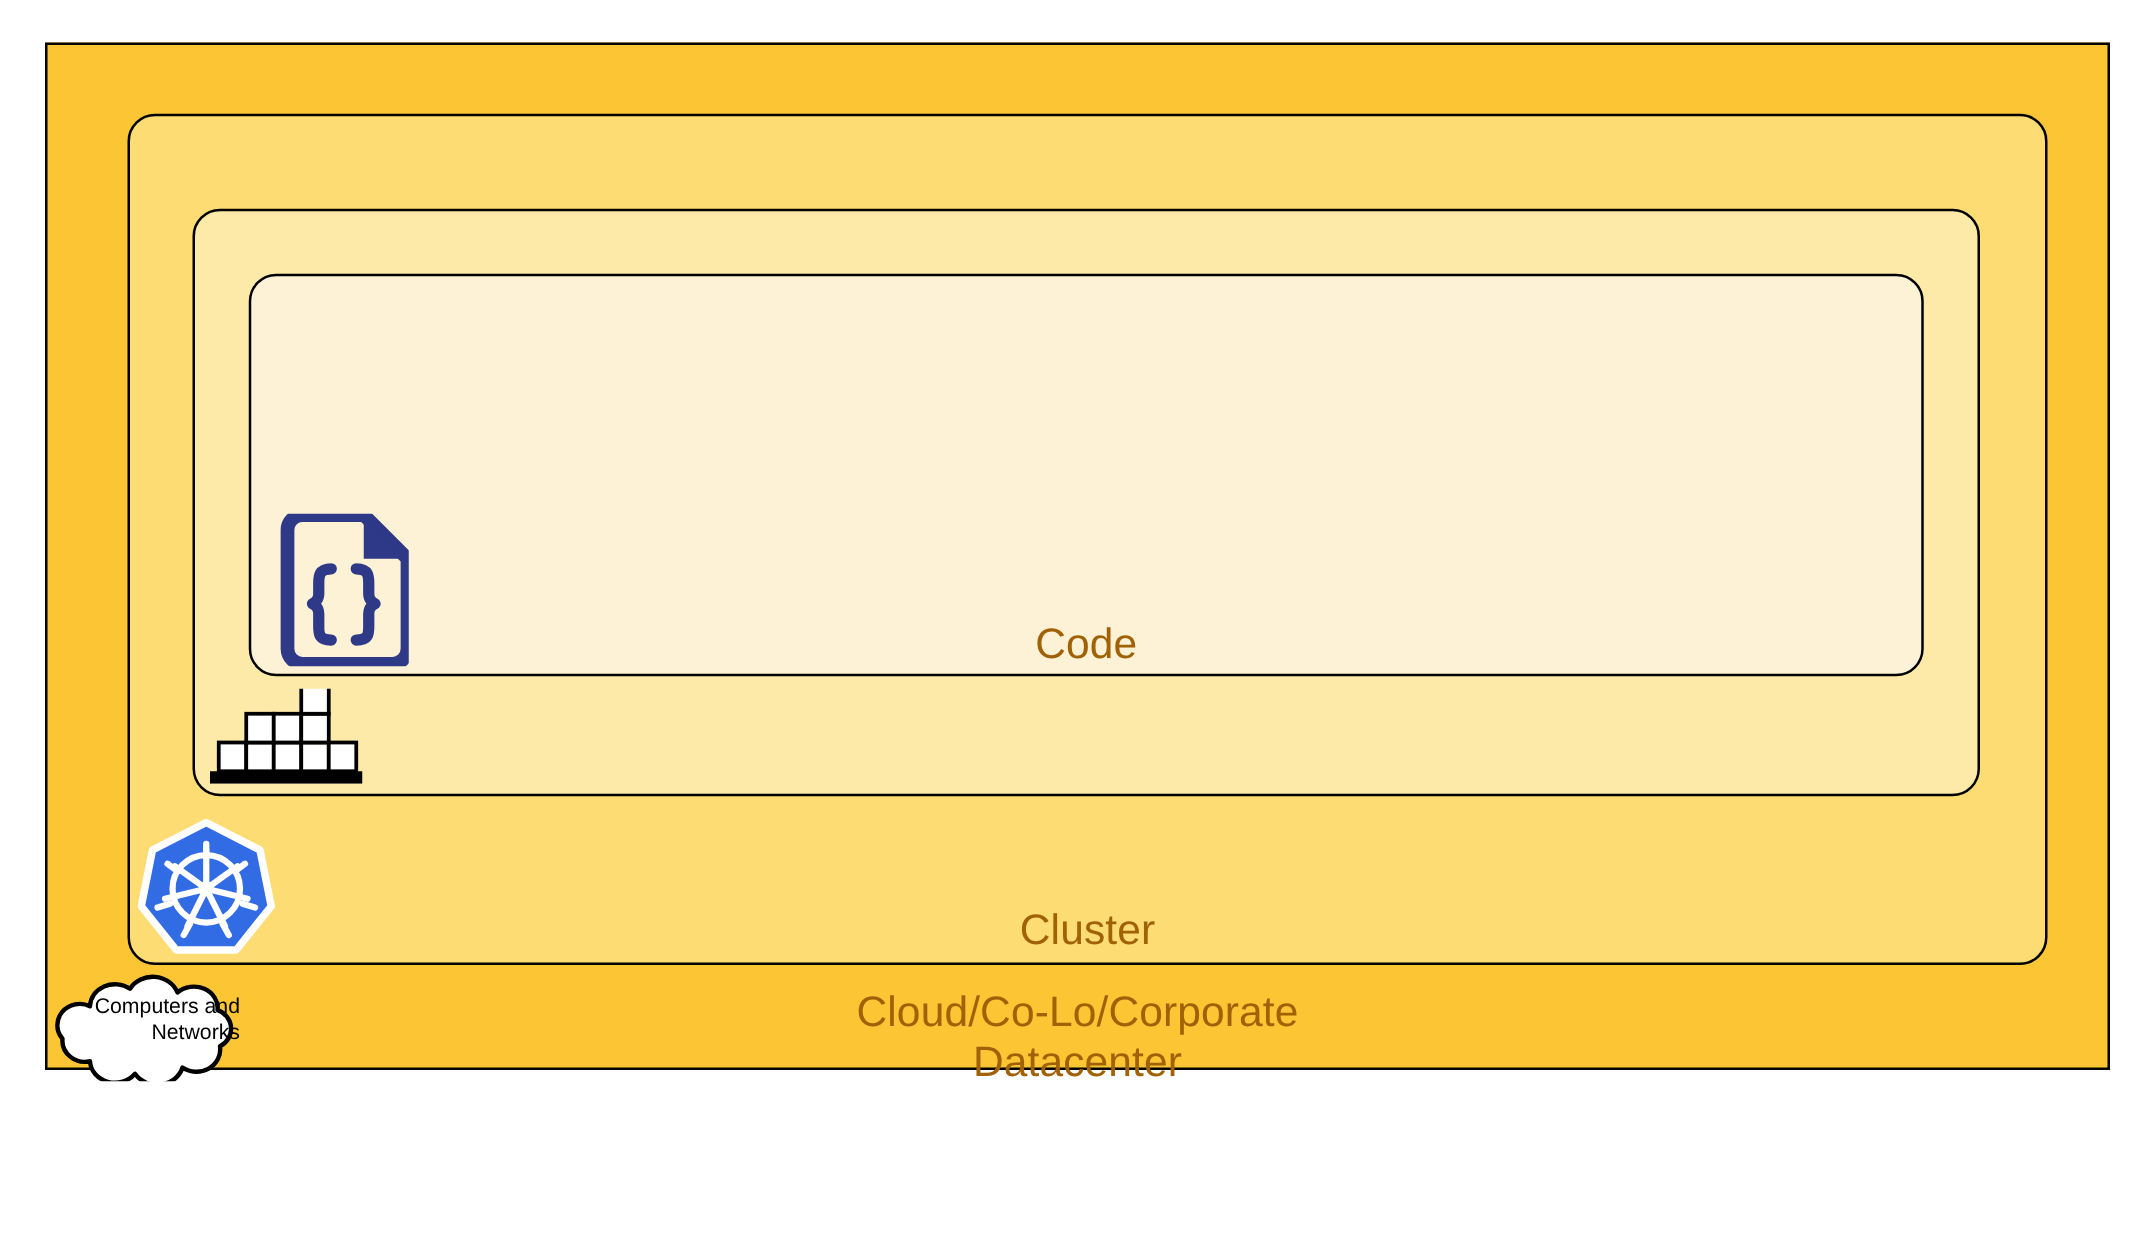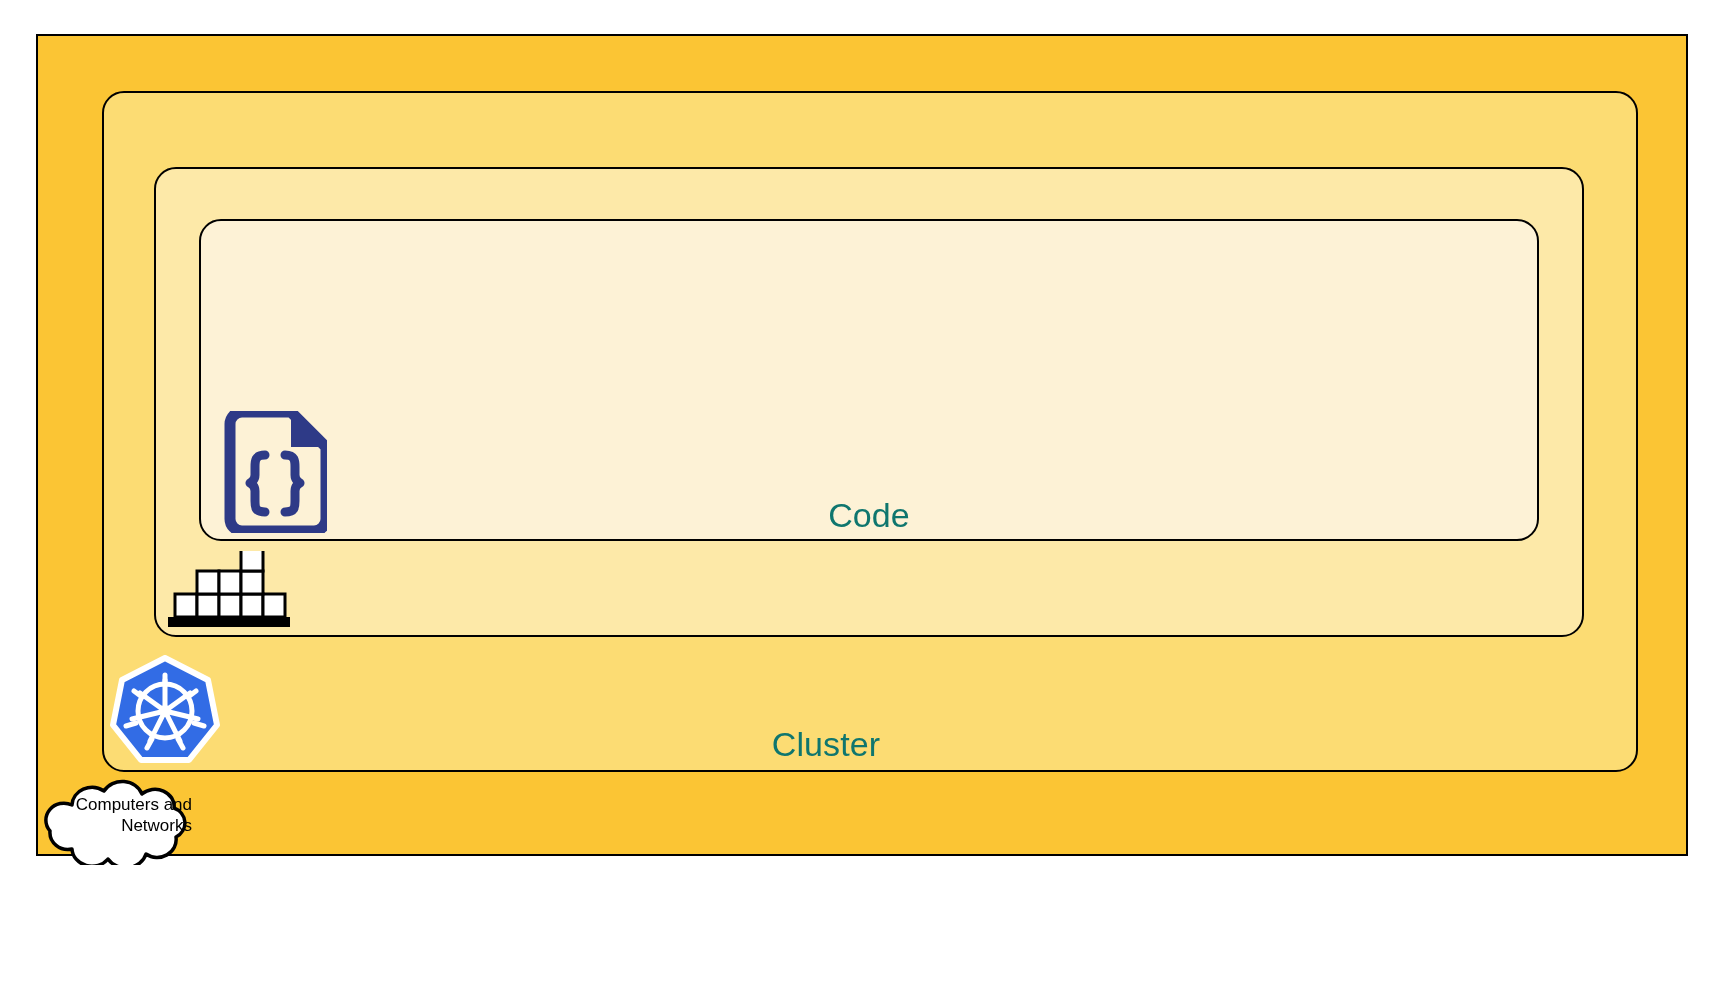--- a/index.html
+++ b/index.html
@@ -60,21 +60,21 @@
     top: 219px;
     width: 1340px;
     height: 322px;
     background: #fdf2d6;
     border-radius: 22px;
   }
 
   
   .layer-label {
     position: absolute;
-    color: #0f766e;
+    color: #a16207;
     font-size: 34px;
     line-height: 40px;
     text-align: center;
     white-space: pre-line;
     letter-spacing: 0.1px;
   }
 
   .label-code {
     left: 199px;
     top: 495px;
@@ -84,20 +84,21 @@
   .label-container {
     left: 154px;
     top: 585px;
     width: 1430px;
   }
 
   .label-cluster {
     left: 102px;
     top: 724px;
     width: 1448px;
+    padding-left: 44px;
   }
 
   .label-datacenter {
     left: 36px;
     top: 790px;
     width: 1652px;
   }
 
   
   .icon {
@@ -218,20 +219,22 @@
         <line x1="32" y1="42" x2="24" y2="36"></line>
       </g>
     </svg>
   </div>
 
   <div class="layer-label label-code">Code</div>
 
 
   <div class="layer-label label-cluster">Cluster</div>
 
+  <div class="layer-label label-datacenter">Cloud/Co-Lo/Corporate
+Datacenter</div>
 
   <div class="cloud-wrap">
     <svg viewBox="0 0 158 90" width="158" height="90" xmlns="http://www.w3.org/2000/svg">
       <path d="M38 30
                A20 18 0 0 1 70 16
                A21 19 0 0 1 108 19
                A19 17 0 0 1 140 33
                A17 16 0 0 1 142 62
                A19 18 0 0 1 112 79
                A21 19 0 0 1 74 84

